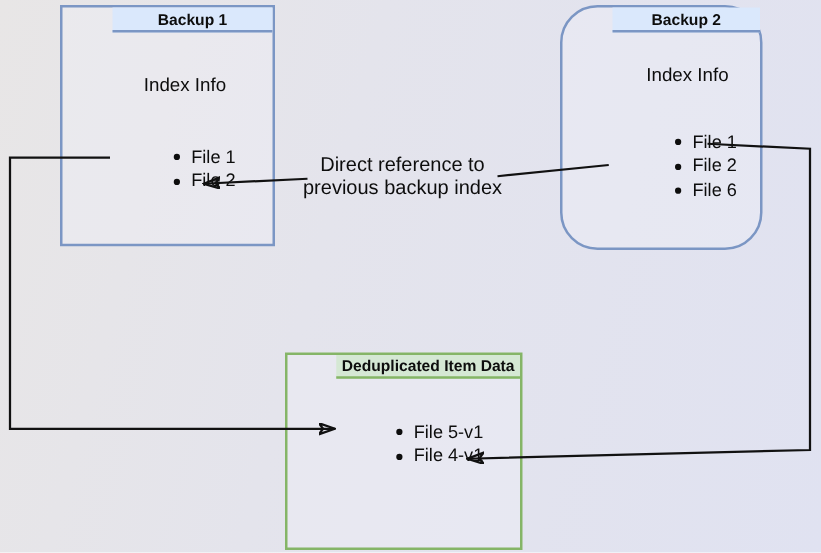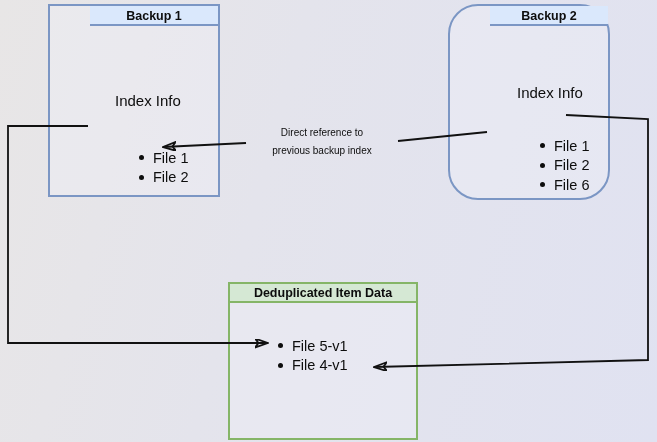--- a/index.html
+++ b/index.html
@@ -28,38 +28,38 @@
   }
   .connectors path{fill:none;stroke:var(--connector);stroke-width:1.8px;}
   .box{
     position:absolute;
     border:2px solid;
     box-sizing:border-box;
     z-index:2;
     background:rgba(240,241,250,0.35);
   }
   .box.blue{border-color:var(--blue-box-border);padding-left:40px;}
-  .box.green{border-color:var(--green-box-border);}
+  .box.green{border-color:var(--green-box-border);padding-left:39px;}
   .box-title{
     box-sizing:border-box;
     width:100%;
     font-weight:bold;
     font-size:12.5px;
     text-align:center;
     border-bottom:2px solid;
   }
   .blue .box-title{background:var(--blue-box-fill);border-color:var(--blue-box-border);}
   .green .box-title{background:var(--green-box-fill);border-color:var(--green-box-border);}
   #backup1 .box-title,#backup2 .box-title{height:20px;line-height:20px;}
   #dedup .box-title{height:19px;line-height:19px;}
   .box-body{position:relative;width:100%;}
   #backup1{left:48px;top:4px;width:172px;height:193px;}
   #backup2{left:448px;top:4px;width:162px;height:196px;border-radius:30px;}
   #dedup{left:228px;top:282px;width:190px;height:158px;}
-  #backup1 .box-body,#backup2 .box-body{height:169px;margin-top:32px;}
+  #backup1 .box-body,#backup2 .box-body{height:169px;}
   #dedup .box-body{height:135px;}
   .subtitle{
     position:absolute;
     font-size:15px;
   }
   #backup1 .subtitle{left:25px;top:34px;}
   #backup2 .subtitle{left:27px;top:26px;}
   .items{position:absolute;}
   #backup1 .items{left:49px;top:90px;}
   #backup2 .items{left:50px;top:78px;}
@@ -72,21 +72,21 @@
   .dot{
     width:5px;height:5px;border-radius:50%;
     background:var(--text);
     margin-right:9px;
     flex:0 0 auto;
   }
   .annotation{
     position:absolute;
     left:237px;top:124px;width:170px;
     text-align:center;
-    font-size:10px;
+    font-size:16px;
     line-height:18px;
     z-index:2;
   }
 </style>
 </head>
 <body>
 
 <div class="canvas">
 
   <svg class="connectors" viewBox="0 0 657 442" xmlns="http://www.w3.org/2000/svg">

